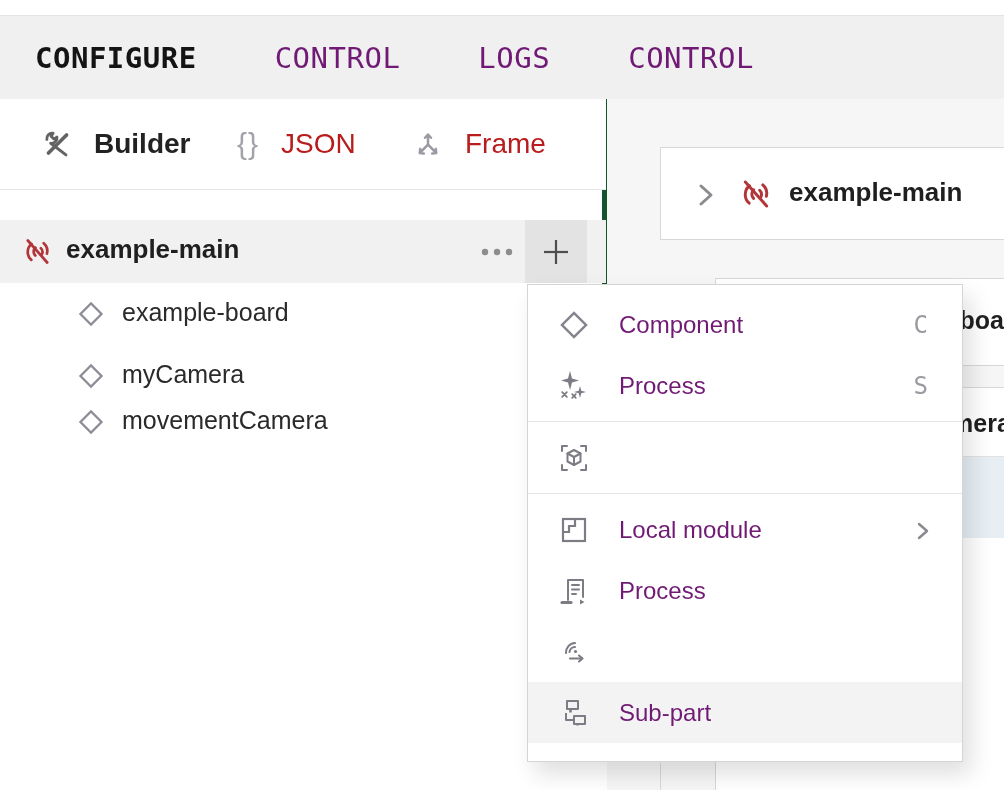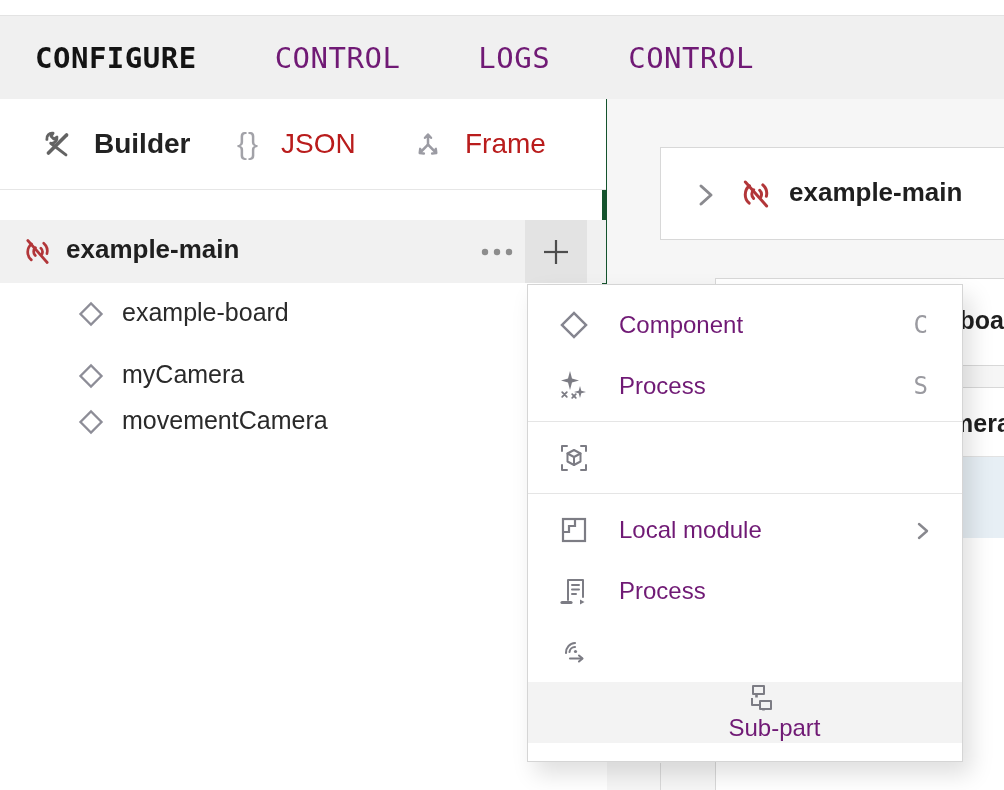--- a/index.html
+++ b/index.html
@@ -75,21 +75,21 @@
   .menu {
     position:absolute; left:527px; top:284px; width:436px; height:478px;
     background:#ffffff; border:1px solid #d5d5d5;
     box-shadow:8px 12px 22px rgba(0,0,0,.13);
     padding:9px 0; z-index:10;
   }
   .mrow {
     position:relative; height:61px; display:flex; align-items:center;
     padding-left:30px; cursor:pointer;
   }
-  .mrow.hl { background:#f3f3f3;flex-direction:column; }
+  .mrow.hl { background:#f3f3f3; }
   .mrow .micon { width:32px; height:32px; display:flex; align-items:center; justify-content:center; flex:0 0 32px; }
   .mrow .mlabel { margin-left:29px; font-size:24px; color:#701a75; }
   .mrow .mshort {
     position:absolute; right:34px; font-family:"DejaVu Sans Mono", monospace;
     font-size:24px; color:#9a9aa0;
   }
   .mrow .msub { position:absolute; right:32px; top:22px; }
   .mdivider { height:1px; background:#e5e5e5; margin:5px 0; }
   svg { display:block; }
 </style>

